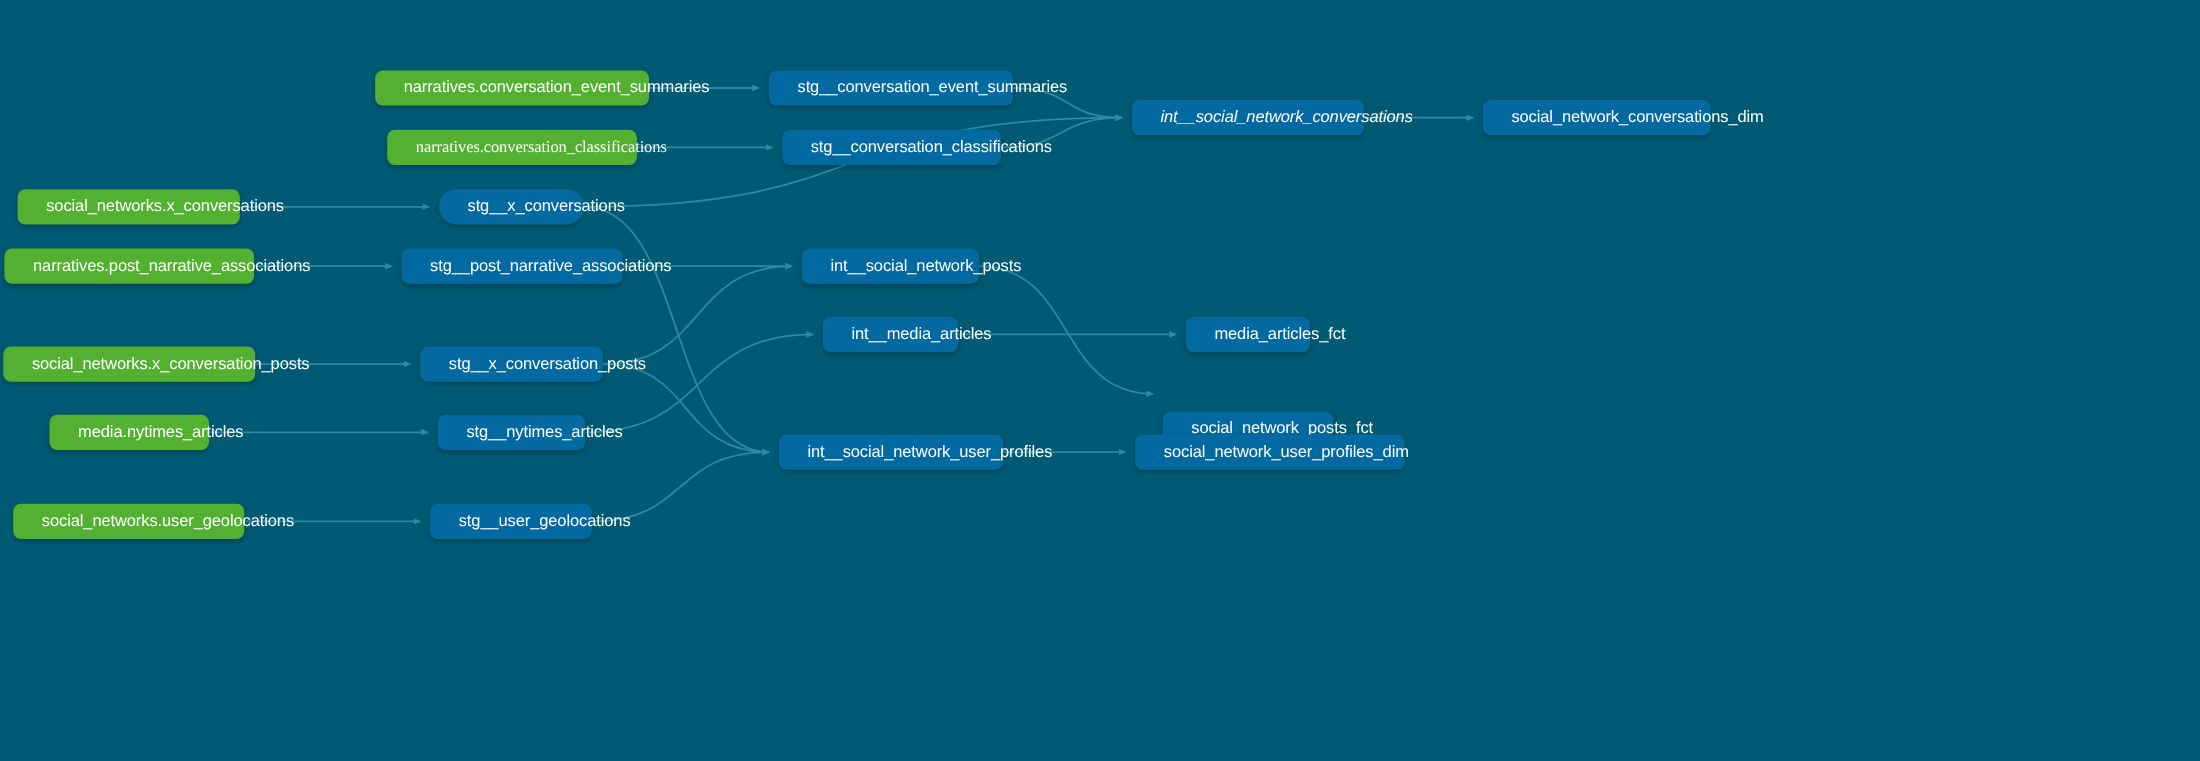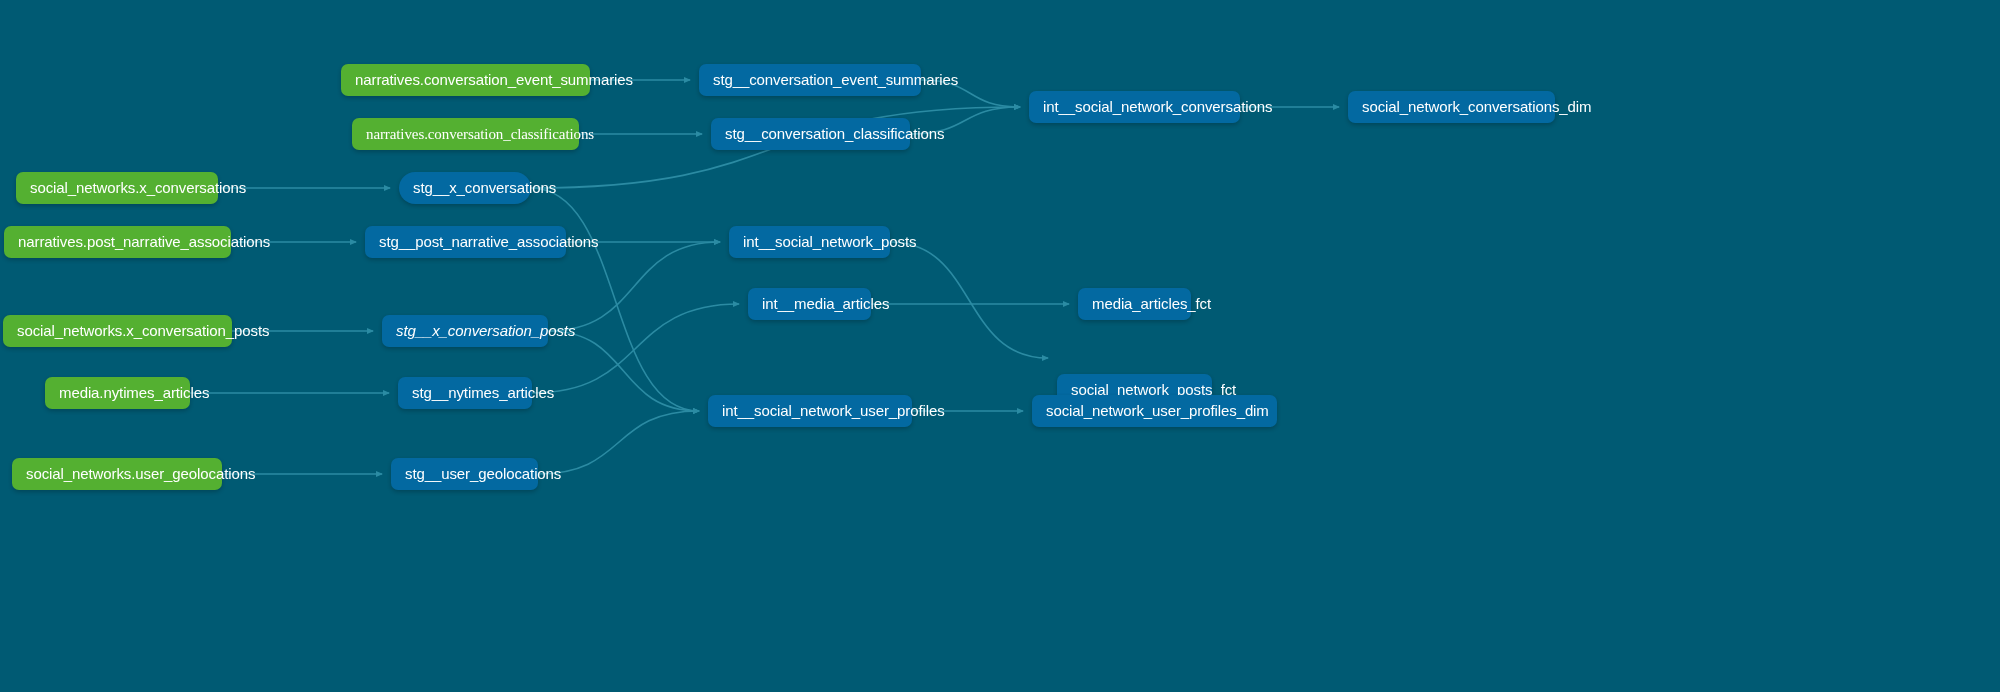--- a/index.html
+++ b/index.html
@@ -31,21 +31,21 @@
     fill: none;
     stroke: #2b8ba3;
     stroke-width: 1.6;
   }
   .node {
     position: absolute;
     box-sizing: border-box;
     height: 32px;
     line-height: 32px;
     border-radius: 7px;
-    padding: 0 14px;
+    padding: 0 26px;
     color: #ffffff;
     font-size: 15px;
     white-space: nowrap;
     letter-spacing: -0.1px;
     box-shadow: 0 2px 4px rgba(0,0,0,0.22);
     cursor: pointer;
     transform: translateY(-50%);
   }
   .node.source {
     background: #54b031;
@@ -90,24 +90,24 @@
       <div class="node source" style="left: 352px; top: 134px; width: 227px; font-family: Liberation Serif, serif;"><span>narratives.conversation_classifications</span></div>
       <div class="node source" style="left: 16px; top: 188px; width: 202px;"><span>social_networks.x_conversations</span></div>
       <div class="node source" style="left: 4px; top: 242px; width: 227px;"><span>narratives.post_narrative_associations</span></div>
       <div class="node source" style="left: 3px; top: 331px; width: 229px;"><span>social_networks.x_conversation_posts</span></div>
       <div class="node source" style="left: 45px; top: 393px; width: 145px;"><span>media.nytimes_articles</span></div>
       <div class="node source" style="left: 12px; top: 474px; width: 210px;"><span>social_networks.user_geolocations</span></div>
       <div class="node model" style="left: 699px; top: 80px; width: 222px;"><span>stg__conversation_event_summaries</span></div>
       <div class="node model" style="left: 711px; top: 134px; width: 199px;"><span>stg__conversation_classifications</span></div>
       <div class="node model" style="left: 399px; top: 188px; width: 132px; border-radius: 16px;"><span>stg__x_conversations</span></div>
       <div class="node model" style="left: 365px; top: 242px; width: 201px;"><span>stg__post_narrative_associations</span></div>
-      <div class="node model" style="left: 382px; top: 331px; width: 166px; font-style: italic;"><span>stg__x_conversation_posts</span></div>
+      <div class="node model" style="left: 382px; top: 331px; width: 166px;"><span>stg__x_conversation_posts</span></div>
       <div class="node model" style="left: 398px; top: 393px; width: 134px;"><span>stg__nytimes_articles</span></div>
       <div class="node model" style="left: 391px; top: 474px; width: 147px;"><span>stg__user_geolocations</span></div>
-      <div class="node model" style="left: 1029px; top: 107px; width: 211px;"><span>int__social_network_conversations</span></div>
+      <div class="node model" style="left: 1029px; top: 107px; width: 211px; font-style: italic;"><span>int__social_network_conversations</span></div>
       <div class="node model" style="left: 729px; top: 242px; width: 161px;"><span>int__social_network_posts</span></div>
       <div class="node model" style="left: 748px; top: 304px; width: 123px; text-align: right;"><span>int__media_articles</span></div>
       <div class="node model" style="left: 708px; top: 411px; width: 204px;"><span>int__social_network_user_profiles</span></div>
       <div class="node model" style="left: 1348px; top: 107px; width: 207px;"><span>social_network_conversations_dim</span></div>
       <div class="node model" style="left: 1078px; top: 304px; width: 113px;"><span>media_articles_fct</span></div>
       <div class="node model" style="left: 1057px; top: 358px; width: 155px; margin-top: 32px;"><span>social_network_posts_fct</span></div>
       <div class="node model" style="left: 1032px; top: 411px; width: 245px;"><span>social_network_user_profiles_dim</span></div>
     </div>
 </div>
 

